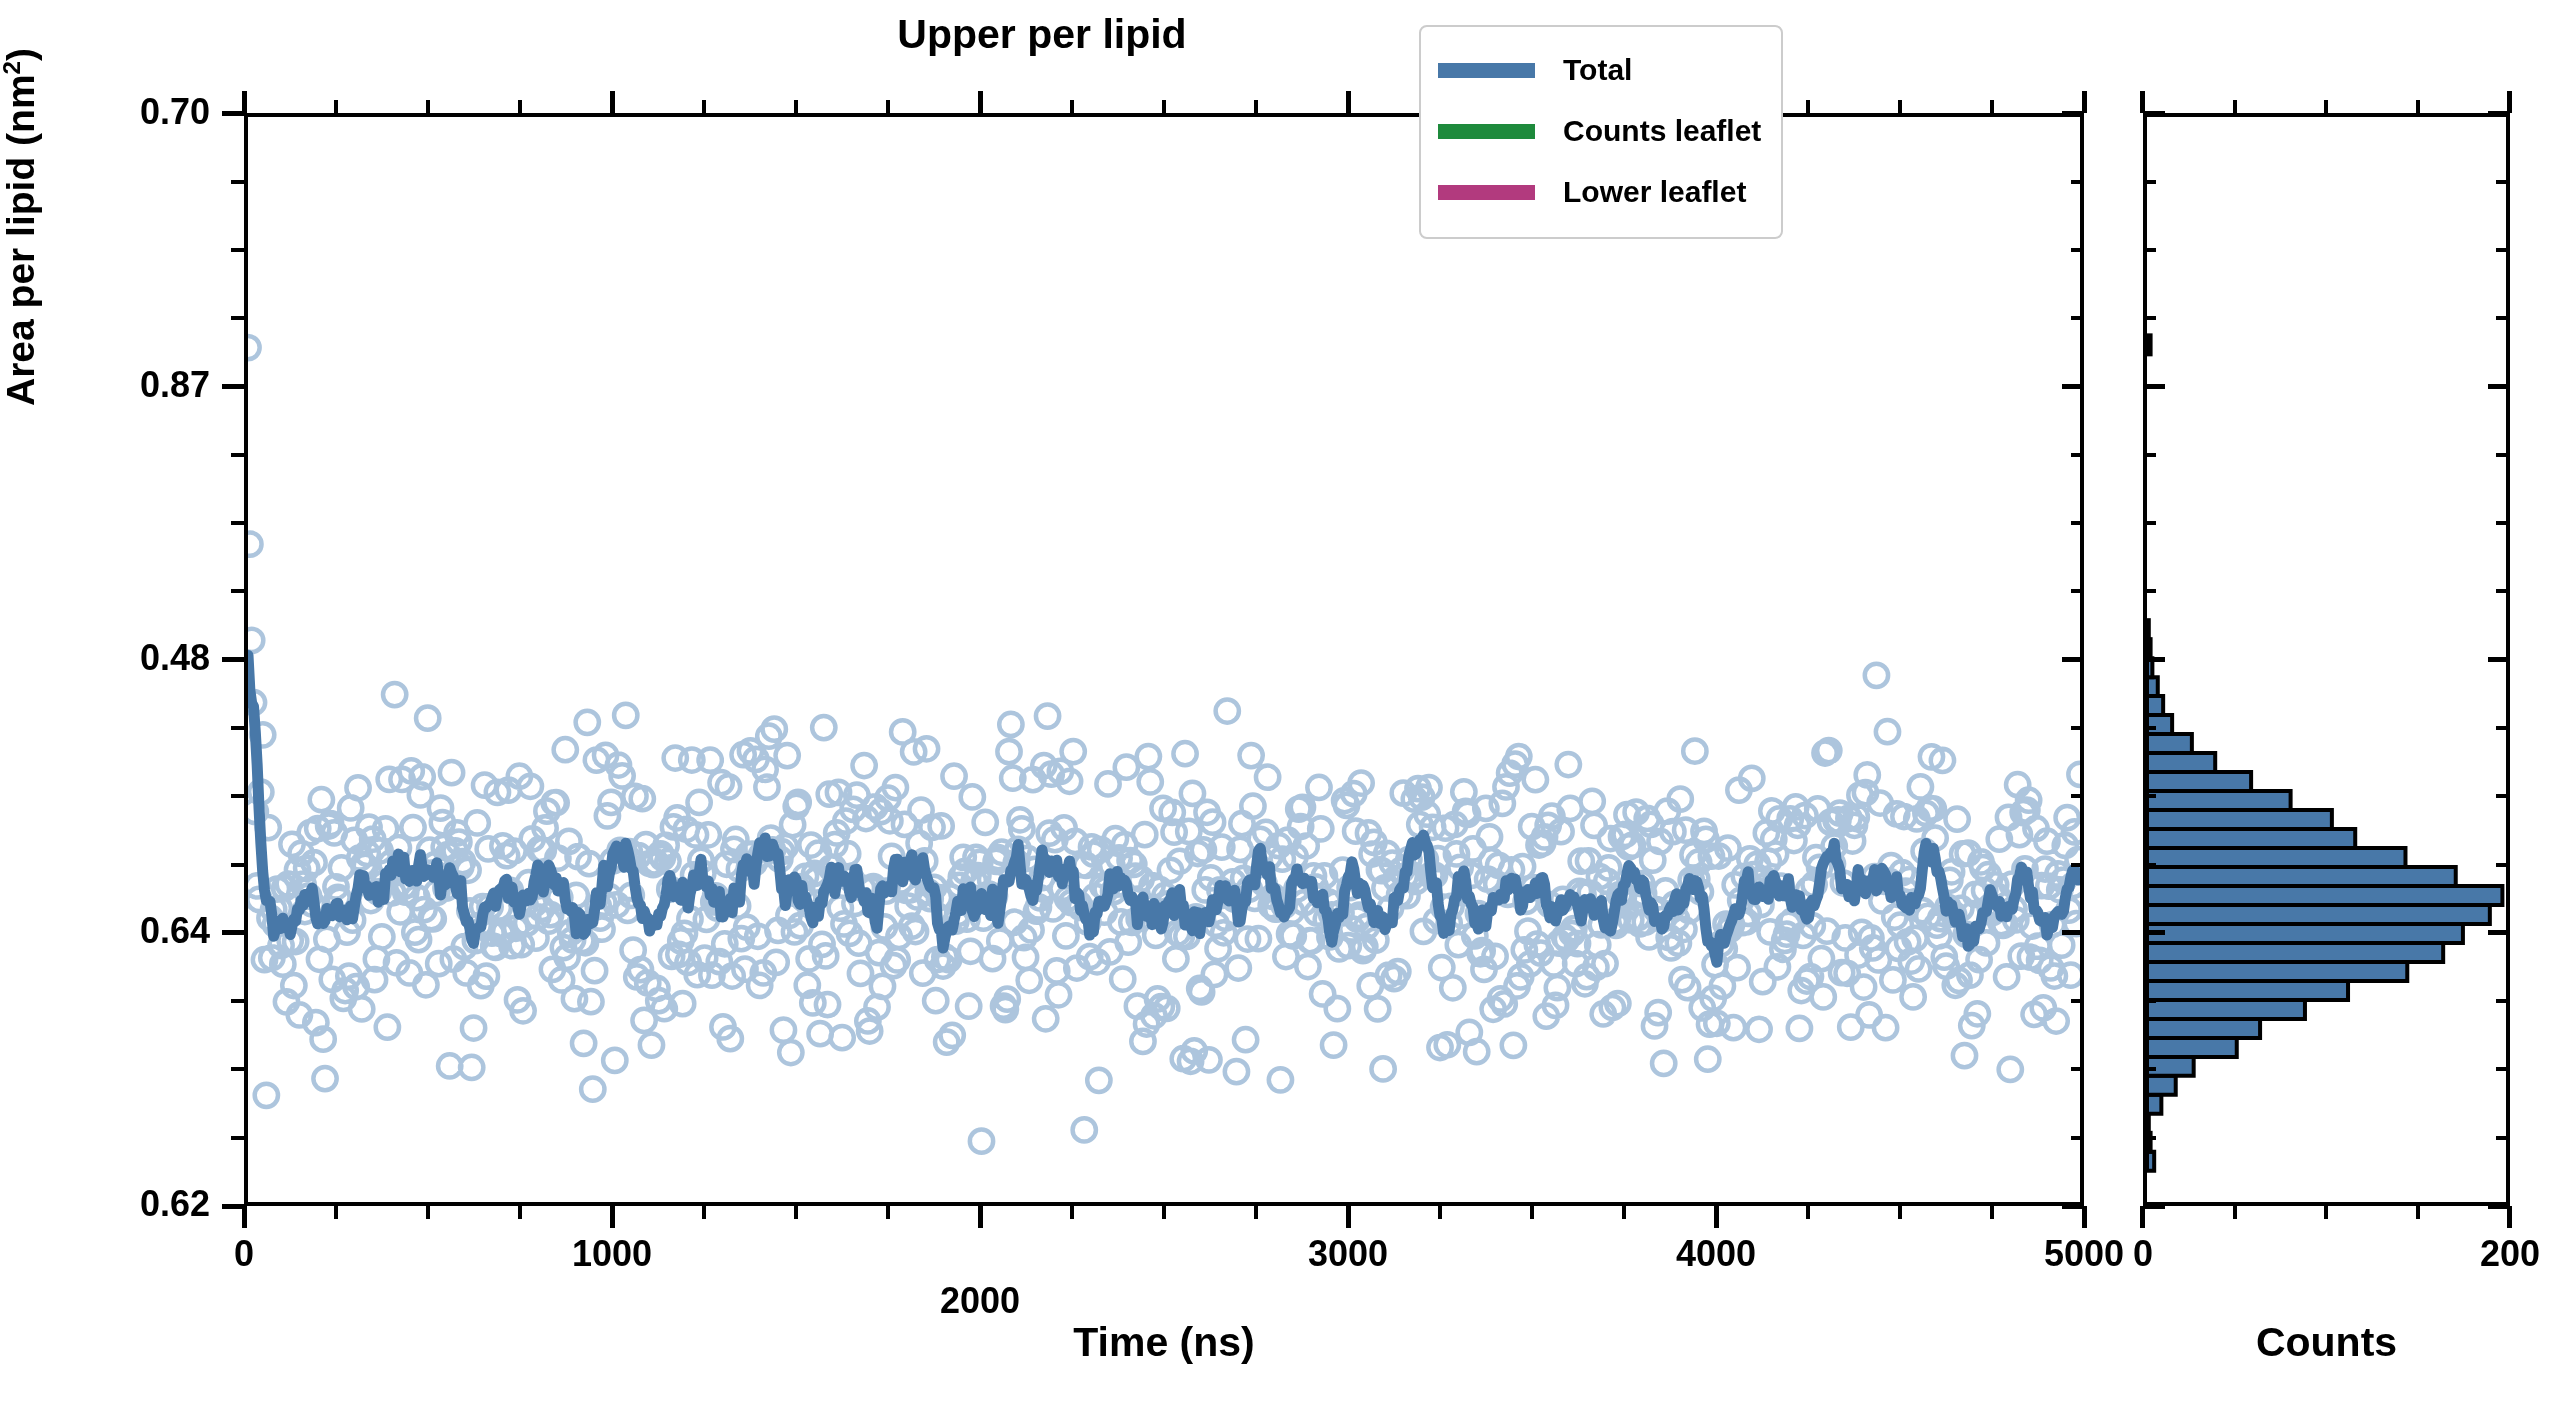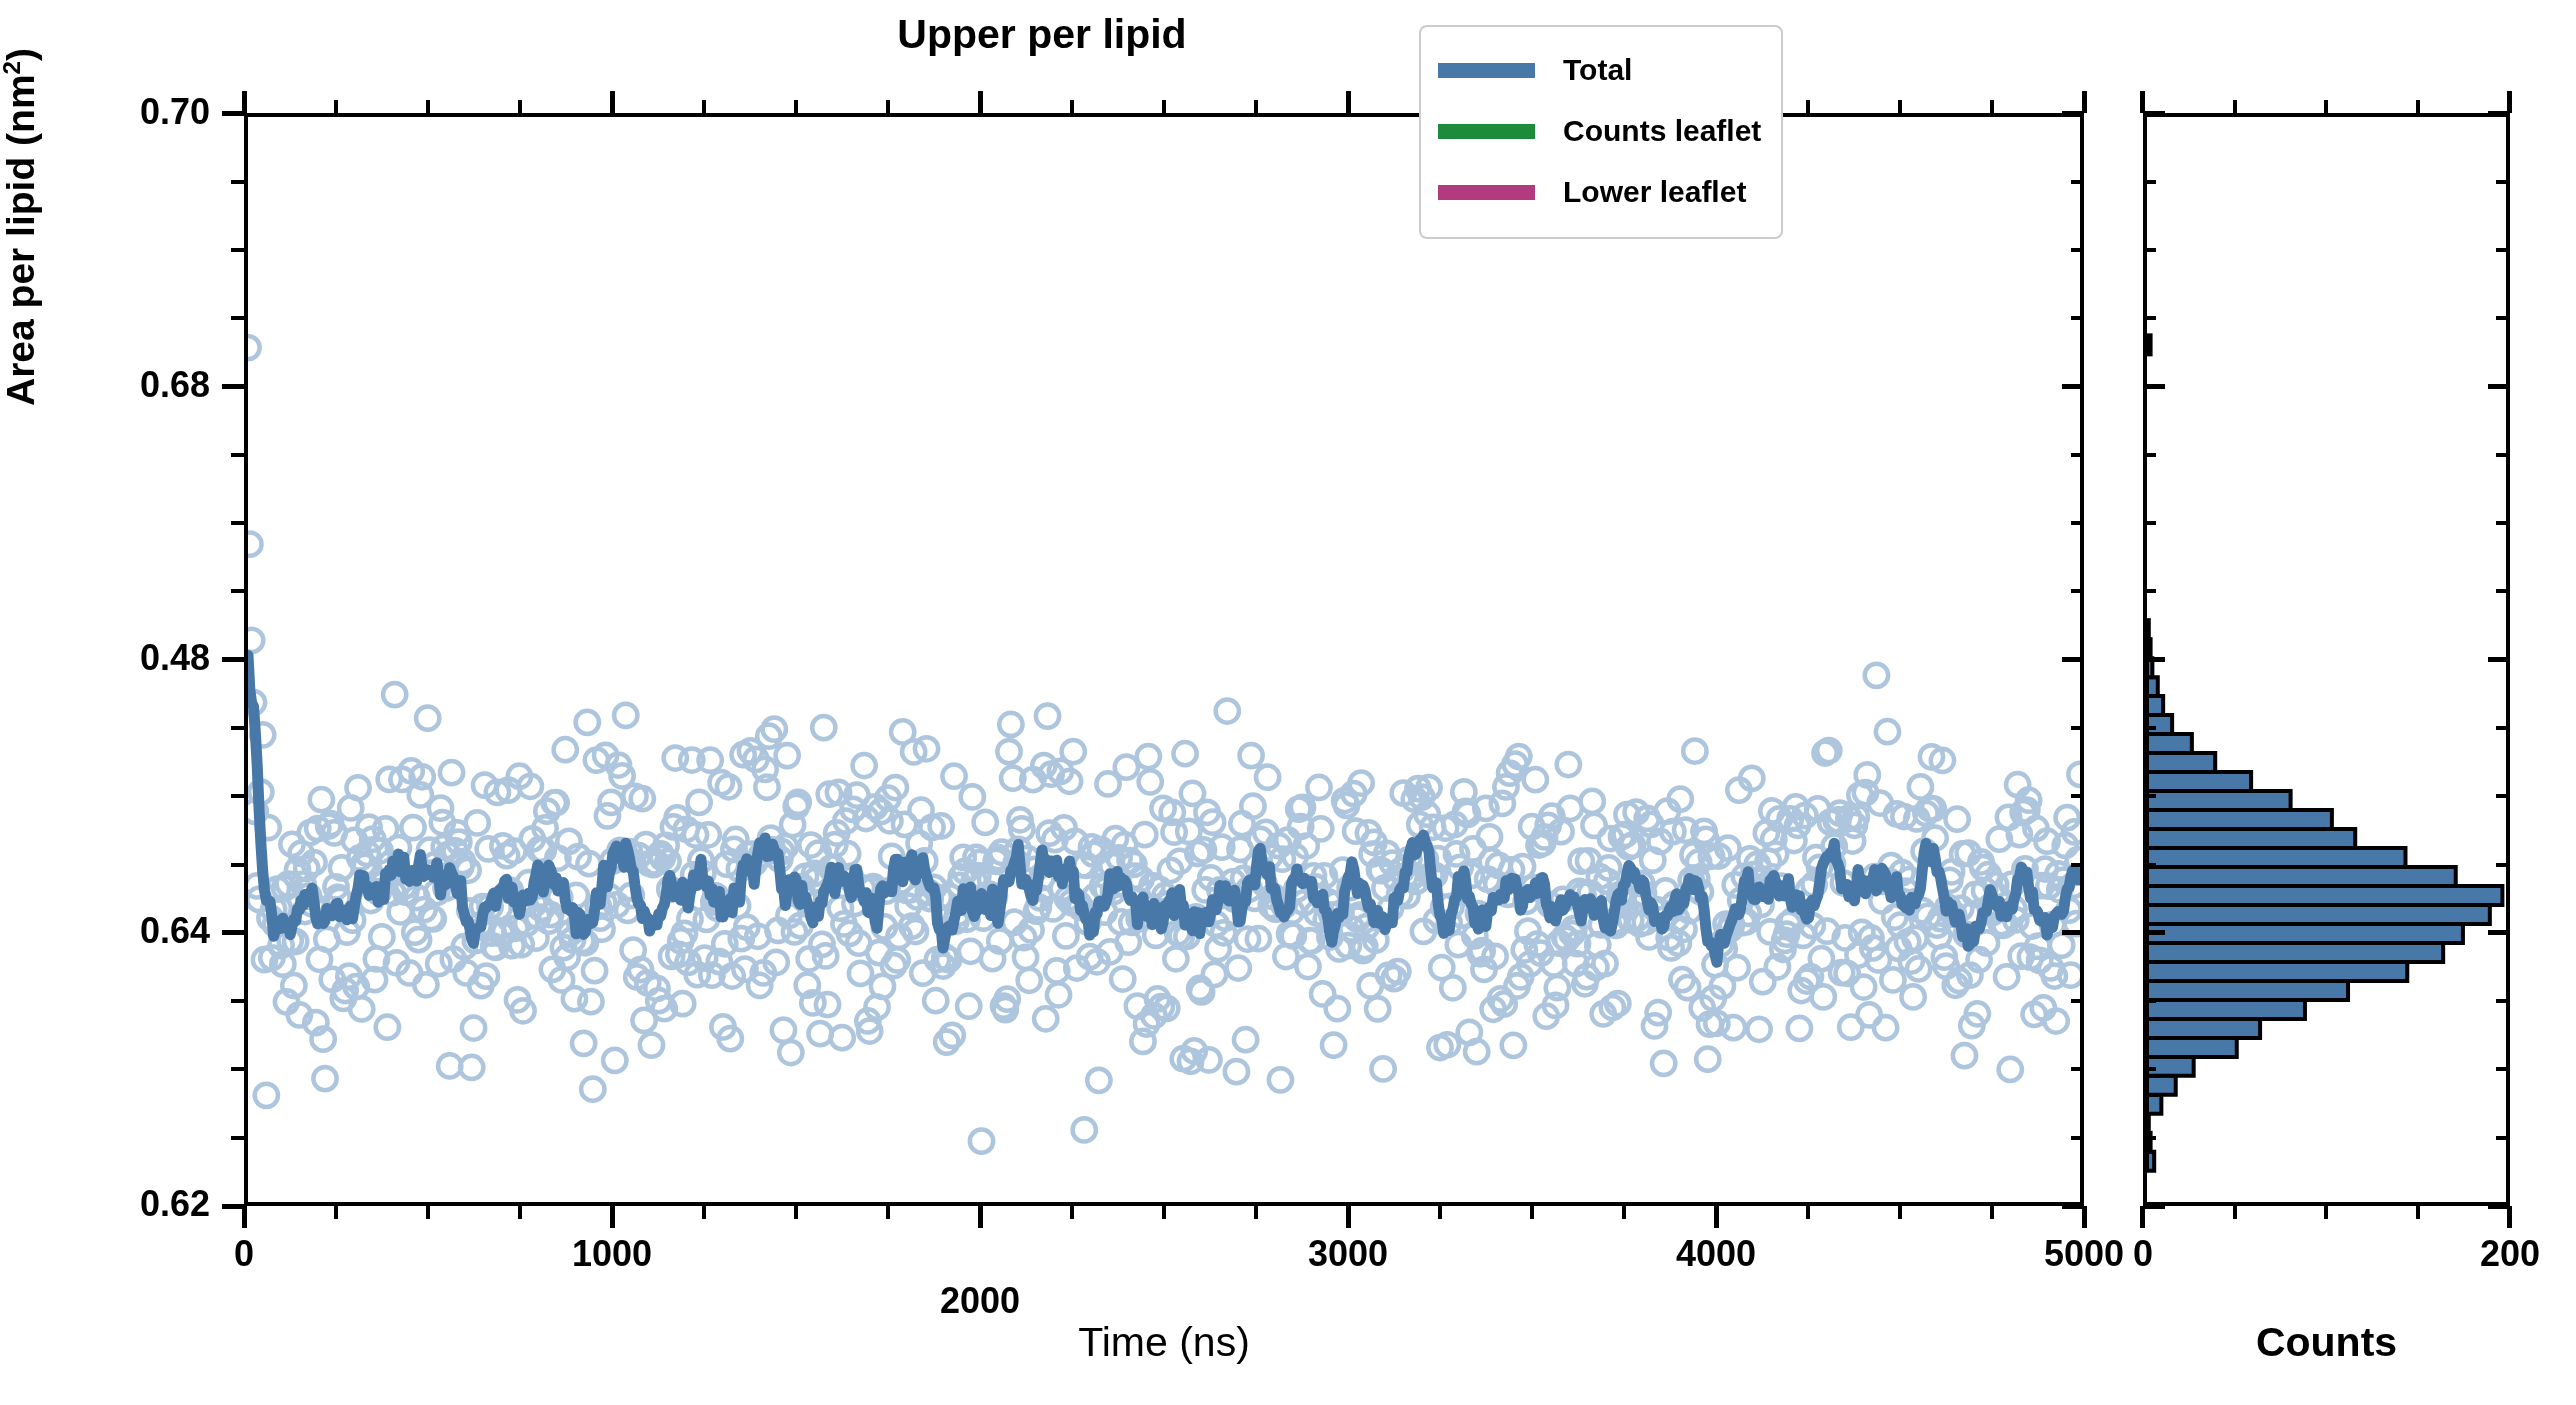--- a/index.html
+++ b/index.html
@@ -39,21 +39,21 @@
     font-size:36px;font-weight:bold;color:#000;white-space:nowrap;
   }
 
   #ylabel-axis{
     position:absolute;left:-1.6px;top:406px;
     transform:rotate(-90deg);transform-origin:left top;
     font-size:39px;font-weight:bold;color:#000;white-space:nowrap;
   }
   #xlabel-axis{
     position:absolute;left:244px;top:1319px;width:1840px;text-align:center;
-    font-size:41px;font-weight:normal;color:#000;
+    font-size:41px;font-weight:bold;color:#000;
   }
   #hist-xlabel-axis{
     position:absolute;left:2143px;top:1319px;width:367px;text-align:center;
     font-size:41px;font-weight:bold;color:#000;
   }
 
   
   #legend{
     position:absolute;left:1419px;top:25px;
     background:#fff;border:2.3px solid #cccccc;border-radius:7.8px;
@@ -78,21 +78,21 @@
         <path d="M0.0,694.7 L2.4,739.7 L4.7,756.1 L7.1,760.7 L9.4,793.3 L11.8,836.0 L14.2,892.3 L16.5,936.1 L18.9,973.3 L21.2,997.6 L23.6,1010.9 L26.0,1011.2 L28.3,1012.3 L30.7,1030.3 L33.0,1057.2 L35.4,1048.8 L37.7,1037.8 L40.1,1044.4 L42.5,1047.1 L44.8,1033.8 L47.2,1042.7 L49.5,1044.7 L51.9,1042.4 L54.3,1054.9 L56.6,1044.1 L59.0,1034.7 L61.3,1037.5 L63.7,1021.8 L66.1,1023.3 L68.4,1010.6 L70.8,1017.6 L73.1,1003.2 L75.5,1012.7 L77.9,1007.9 L80.2,1001.3 L82.6,995.0 L84.9,1013.2 L87.3,1032.8 L89.7,1041.1 L92.0,1032.9 L94.4,1031.9 L96.7,1040.7 L99.1,1037.2 L101.5,1021.3 L103.8,1029.4 L106.2,1022.5 L108.5,1030.5 L110.9,1025.7 L113.2,1015.3 L115.6,1014.5 L118.0,1032.1 L120.3,1030.2 L122.7,1023.3 L125.0,1024.2 L127.4,1035.9 L129.8,1023.0 L132.1,1018.0 L134.5,1034.6 L136.8,1018.9 L139.2,1004.3 L141.6,995.1 L143.9,977.6 L146.3,988.5 L148.6,979.0 L151.0,995.3 L153.4,992.1 L155.7,1004.3 L158.1,1003.5 L160.4,995.0 L162.8,997.2 L165.2,992.8 L167.5,1013.2 L169.9,1007.6 L172.2,1003.2 L174.6,1009.5 L177.0,976.1 L179.3,976.5 L181.7,971.3 L184.0,978.5 L186.4,960.0 L188.7,960.4 L191.1,967.8 L193.5,951.1 L195.8,973.8 L198.2,963.0 L200.5,955.3 L202.9,983.2 L205.3,975.6 L207.6,986.3 L210.0,972.6 L212.3,972.3 L214.7,975.0 L217.1,985.9 L219.4,966.4 L221.8,951.9 L224.1,969.2 L226.5,979.9 L228.9,971.9 L231.2,971.3 L233.6,974.2 L235.9,975.7 L238.3,981.1 L240.7,973.8 L243.0,962.4 L245.4,978.5 L247.7,1003.8 L250.1,986.8 L252.5,991.5 L254.8,989.9 L257.2,982.9 L259.5,968.6 L261.9,975.5 L264.2,980.1 L266.6,991.7 L269.0,1001.7 L271.3,1003.5 L273.7,985.3 L276.0,1019.9 L278.4,1028.0 L280.8,1038.5 L283.1,1037.3 L285.5,1047.1 L287.8,1061.1 L290.2,1066.3 L292.6,1047.4 L294.9,1047.8 L297.3,1045.3 L299.6,1044.8 L302.0,1029.0 L304.4,1019.5 L306.7,1020.3 L309.1,1016.7 L311.4,1014.6 L313.8,1008.5 L316.2,1001.4 L318.5,1018.6 L320.9,1004.4 L323.2,997.5 L325.6,995.6 L328.0,997.1 L330.3,985.9 L332.7,983.6 L335.0,1008.0 L337.4,992.6 L339.7,993.8 L342.1,1013.2 L344.5,1010.0 L346.8,1017.9 L349.2,1028.8 L351.5,1016.6 L353.9,1004.0 L356.3,1010.2 L358.6,1011.4 L361.0,1001.7 L363.3,1010.2 L365.7,1006.0 L368.1,987.2 L370.4,978.2 L372.8,965.1 L375.1,969.6 L377.5,984.6 L379.9,1000.0 L382.2,988.1 L384.6,972.2 L386.9,965.3 L389.3,971.0 L391.7,979.3 L394.0,990.7 L396.4,981.6 L398.7,998.7 L401.1,989.3 L403.5,991.4 L405.8,987.9 L408.2,1010.9 L410.5,1021.8 L412.9,1021.6 L415.2,1024.7 L417.6,1020.1 L420.0,1031.3 L422.3,1054.0 L424.7,1026.4 L427.0,1029.0 L429.4,1037.2 L431.8,1054.7 L434.1,1051.4 L436.5,1035.5 L438.8,1041.3 L441.2,1040.6 L443.6,1039.3 L445.9,1022.9 L448.3,1000.9 L450.6,1011.9 L453.0,1015.8 L455.4,992.4 L457.7,965.6 L460.1,976.1 L462.4,993.1 L464.8,976.6 L467.2,968.6 L469.5,950.6 L471.9,945.4 L474.2,940.7 L476.6,951.8 L478.9,946.5 L481.3,957.5 L483.7,967.9 L486.0,937.0 L488.4,945.4 L490.7,956.0 L493.1,970.0 L495.5,972.7 L497.8,991.6 L500.2,1006.8 L502.5,1015.3 L504.9,1016.7 L507.3,1034.2 L509.6,1024.2 L512.0,1031.9 L514.3,1033.2 L516.7,1050.3 L519.1,1036.7 L521.4,1043.6 L523.8,1042.2 L526.1,1042.3 L528.5,1028.1 L530.9,1031.1 L533.2,1020.7 L535.6,1016.3 L537.9,1004.1 L540.3,984.1 L542.7,978.6 L545.0,988.9 L547.4,1006.0 L549.7,997.2 L552.1,995.3 L554.4,1007.1 L556.8,1010.6 L559.2,987.5 L561.5,993.2 L563.9,1002.2 L566.2,1020.6 L568.6,1002.8 L571.0,993.3 L573.3,978.0 L575.7,980.9 L578.0,991.5 L580.4,976.5 L582.8,957.9 L585.1,983.1 L587.5,986.3 L589.8,993.5 L592.2,985.7 L594.6,1004.3 L596.9,995.2 L599.3,1013.2 L601.6,1011.6 L604.0,1005.1 L606.4,999.5 L608.7,1032.1 L611.1,1032.2 L613.4,1026.0 L615.8,1019.4 L618.2,1019.2 L620.5,1008.3 L622.9,1026.6 L625.2,994.7 L627.6,997.7 L629.9,1005.1 L632.3,1013.0 L634.7,979.2 L637.0,964.9 L639.4,966.5 L641.7,957.1 L644.1,960.7 L646.5,974.3 L648.8,964.5 L651.2,990.1 L653.5,966.7 L655.9,950.2 L658.3,936.4 L660.6,946.6 L663.0,946.1 L665.3,930.4 L667.7,954.2 L670.1,953.6 L672.4,938.7 L674.8,938.4 L677.1,945.1 L679.5,954.1 L681.9,950.4 L684.2,971.5 L686.6,996.6 L688.9,993.7 L691.3,1017.4 L693.7,999.1 L696.0,984.1 L698.4,992.0 L700.7,996.0 L703.1,980.6 L705.4,984.1 L707.8,1011.0 L710.2,1016.0 L712.5,991.7 L714.9,1012.6 L717.2,1005.8 L719.6,1014.4 L722.0,1020.3 L724.3,1033.0 L726.7,1039.8 L729.0,1019.8 L731.4,1029.1 L733.8,1031.4 L736.1,1012.1 L738.5,1014.8 L740.8,998.9 L743.2,995.5 L745.6,990.0 L747.9,982.8 L750.3,968.1 L752.6,979.0 L755.0,1002.0 L757.4,986.2 L759.7,968.5 L762.1,984.9 L764.4,986.2 L766.8,979.4 L769.2,986.3 L771.5,981.9 L773.9,999.6 L776.2,1007.2 L778.6,989.7 L780.9,971.1 L783.3,970.8 L785.7,990.4 L788.0,1001.9 L790.4,1003.2 L792.7,1012.2 L795.1,1000.9 L797.5,1025.7 L799.8,1026.8 L802.2,1007.9 L804.5,1019.4 L806.9,1038.3 L809.3,1046.8 L811.6,1020.7 L814.0,996.0 L816.3,992.1 L818.7,1001.4 L821.1,999.1 L823.4,993.6 L825.8,991.7 L828.1,999.8 L830.5,969.9 L832.9,957.9 L835.2,957.8 L837.6,970.5 L839.9,978.6 L842.3,986.8 L844.7,961.7 L847.0,978.6 L849.4,971.2 L851.7,960.3 L854.1,952.0 L856.4,980.3 L858.8,984.6 L861.2,967.9 L863.5,966.3 L865.9,967.3 L868.2,955.8 L870.6,971.7 L873.0,979.8 L875.3,987.1 L877.7,993.5 L880.0,995.3 L882.4,994.5 L884.8,1005.8 L887.1,1040.2 L889.5,1048.1 L891.8,1047.9 L894.2,1072.3 L896.6,1059.3 L898.9,1049.9 L901.3,1044.5 L903.6,1043.1 L906.0,1049.1 L908.4,1036.3 L910.7,1026.3 L913.1,1011.9 L915.4,1017.4 L917.8,1023.7 L920.2,995.8 L922.5,1008.1 L924.9,1000.6 L927.2,996.2 L929.6,993.5 L931.9,1024.4 L934.3,1031.6 L936.7,1025.8 L939.0,1023.5 L941.4,1010.3 L943.7,1002.0 L946.1,1020.9 L948.5,1022.7 L950.8,1023.2 L953.2,1021.0 L955.5,1030.3 L957.9,996.4 L960.3,1006.7 L962.6,1028.6 L965.0,1040.4 L967.3,1023.7 L969.7,1005.4 L972.1,984.3 L974.4,987.3 L976.8,987.4 L979.1,986.4 L981.5,972.2 L983.9,969.5 L986.2,961.5 L988.6,955.3 L990.9,938.8 L993.3,965.6 L995.6,989.7 L998.0,989.9 L1000.4,983.7 L1002.7,989.4 L1005.1,996.2 L1007.4,1005.3 L1009.8,1011.0 L1012.2,990.8 L1014.5,998.1 L1016.9,981.4 L1019.2,964.1 L1021.6,945.8 L1024.0,961.0 L1026.3,957.5 L1028.7,964.5 L1031.0,974.8 L1033.4,960.0 L1035.8,961.3 L1038.1,968.6 L1040.5,958.9 L1042.8,980.3 L1045.2,974.2 L1047.6,989.3 L1049.9,970.8 L1052.3,971.0 L1054.6,970.7 L1057.0,960.1 L1059.4,976.0 L1061.7,973.2 L1064.1,1008.6 L1066.4,1000.4 L1068.8,1003.1 L1071.1,1023.7 L1073.5,1017.2 L1075.9,1029.2 L1078.2,1035.6 L1080.6,1034.9 L1082.9,1055.6 L1085.3,1048.8 L1087.7,1051.3 L1090.0,1025.7 L1092.4,1028.5 L1094.7,1012.3 L1097.1,1011.8 L1099.5,1013.9 L1101.8,1018.3 L1104.2,1011.5 L1106.5,1002.4 L1108.9,976.4 L1111.3,984.9 L1113.6,995.8 L1116.0,987.9 L1118.3,973.5 L1120.7,992.1 L1123.1,981.4 L1125.4,988.1 L1127.8,984.9 L1130.1,989.3 L1132.5,1003.6 L1134.9,1010.7 L1137.2,1005.7 L1139.6,1013.0 L1141.9,1011.8 L1144.3,1042.0 L1146.6,1020.2 L1149.0,1011.0 L1151.4,1006.6 L1153.7,1024.4 L1156.1,1031.4 L1158.4,1030.5 L1160.8,1027.1 L1163.2,1042.1 L1165.5,1014.7 L1167.9,1021.9 L1170.2,1020.0 L1172.6,1037.3 L1175.0,1047.7 L1177.3,1039.1 L1179.7,1017.6 L1182.0,1020.3 L1184.4,1012.6 L1186.8,1009.3 L1189.1,1001.0 L1191.5,1030.3 L1193.8,1013.7 L1196.2,1005.2 L1198.6,996.8 L1200.9,1019.2 L1203.3,1016.9 L1205.6,1042.6 L1208.0,1037.7 L1210.4,1028.4 L1212.7,1043.3 L1215.1,1049.9 L1217.4,1025.4 L1219.8,1041.3 L1222.1,1026.8 L1224.5,1053.6 L1226.9,1032.1 L1229.2,1035.4 L1231.6,1026.4 L1233.9,1027.3 L1236.3,1038.4 L1238.7,1026.9 L1241.0,1009.9 L1243.4,1019.6 L1245.7,1022.9 L1248.1,1011.1 L1250.5,991.7 L1252.8,993.8 L1255.2,1000.8 L1257.5,992.0 L1259.9,1009.3 L1262.3,1011.6 L1264.6,1006.8 L1267.0,1004.1 L1269.3,997.7 L1271.7,1012.0 L1274.1,1038.7 L1276.4,1038.0 L1278.8,1021.6 L1281.1,1012.7 L1283.5,1012.6 L1285.9,988.4 L1288.2,984.9 L1290.6,983.8 L1292.9,990.2 L1295.3,990.7 L1297.6,966.4 L1300.0,947.4 L1302.4,943.6 L1304.7,961.2 L1307.1,971.8 L1309.4,973.1 L1311.8,978.2 L1314.2,967.3 L1316.5,995.5 L1318.9,993.3 L1321.2,995.8 L1323.6,1010.4 L1326.0,1017.8 L1328.3,1026.9 L1330.7,1027.6 L1333.0,1032.2 L1335.4,1026.0 L1337.8,1023.6 L1340.1,1019.4 L1342.5,989.7 L1344.8,983.6 L1347.2,983.3 L1349.6,970.3 L1351.9,985.1 L1354.3,985.9 L1356.6,989.3 L1359.0,982.3 L1361.4,985.8 L1363.7,988.7 L1366.1,986.2 L1368.4,986.4 L1370.8,1008.3 L1373.1,1005.2 L1375.5,1013.8 L1377.9,1006.2 L1380.2,1005.8 L1382.6,1002.8 L1384.9,1022.6 L1387.3,1024.7 L1389.7,1035.9 L1392.0,1054.8 L1394.4,1064.7 L1396.7,1050.2 L1399.1,1041.3 L1401.5,1027.9 L1403.8,1033.1 L1406.2,1027.3 L1408.5,1028.9 L1410.9,999.4 L1413.3,990.9 L1415.6,980.4 L1418.0,976.4 L1420.3,961.1 L1422.7,970.6 L1425.1,987.7 L1427.4,1002.0 L1429.8,988.7 L1432.1,1000.2 L1434.5,991.4 L1436.8,997.2 L1439.2,1010.0 L1441.6,1020.5 L1443.9,1015.2 L1446.3,1025.4 L1448.6,1039.3 L1451.0,1032.4 L1453.4,1023.8 L1455.7,1040.5 L1458.1,1031.4 L1460.4,1032.4 L1462.8,1048.4 L1465.2,1041.2 L1467.5,1036.8 L1469.9,1039.7 L1472.2,1039.6 L1474.6,1007.3 L1477.0,1005.9 L1479.3,1010.9 L1481.7,997.3 L1484.0,993.8 L1486.4,995.2 L1488.8,974.1 L1491.1,974.5 L1493.5,953.0 L1495.8,944.8 L1498.2,936.2 L1500.6,952.4 L1502.9,950.5 L1505.3,941.0 L1507.6,932.5 L1510.0,932.2 L1512.3,926.6 L1514.7,935.5 L1517.1,940.1 L1519.4,948.3 L1521.8,974.5 L1524.1,994.5 L1526.5,991.6 L1528.9,988.0 L1531.2,1015.0 L1533.6,1030.9 L1535.9,1034.6 L1538.3,1053.4 L1540.7,1047.4 L1543.0,1039.6 L1545.4,1049.7 L1547.7,1028.6 L1550.1,1022.4 L1552.5,1008.9 L1554.8,1006.9 L1557.2,979.9 L1559.5,992.7 L1561.9,989.0 L1564.3,972.8 L1566.6,985.8 L1569.0,1009.0 L1571.3,1005.4 L1573.7,1015.5 L1576.1,1019.7 L1578.4,1040.5 L1580.8,1040.2 L1583.1,1047.8 L1585.5,1024.8 L1587.8,1023.2 L1590.2,1042.0 L1592.6,1044.4 L1594.9,1024.7 L1597.3,1019.1 L1599.6,1024.4 L1602.0,1007.1 L1604.4,1011.1 L1606.7,1008.6 L1609.1,1010.4 L1611.4,1002.9 L1613.8,1003.9 L1616.2,1008.2 L1618.5,985.6 L1620.9,997.6 L1623.2,984.8 L1625.6,982.2 L1628.0,989.6 L1630.3,983.3 L1632.7,996.7 L1635.0,1001.0 L1637.4,1023.4 L1639.8,1018.3 L1642.1,999.8 L1644.5,1001.7 L1646.8,996.8 L1649.2,1007.2 L1651.6,1004.4 L1653.9,1001.6 L1656.3,988.4 L1658.6,1001.8 L1661.0,989.4 L1663.3,982.5 L1665.7,981.2 L1668.1,990.2 L1670.4,1016.6 L1672.8,1021.8 L1675.1,1033.3 L1677.5,1019.0 L1679.9,1025.6 L1682.2,1037.4 L1684.6,1028.4 L1686.9,1021.2 L1689.3,1010.0 L1691.7,1023.7 L1694.0,1019.6 L1696.4,1014.7 L1698.7,1009.5 L1701.1,1003.4 L1703.5,1006.9 L1705.8,1006.4 L1708.2,1011.8 L1710.5,1016.2 L1712.9,1027.5 L1715.3,1037.4 L1717.6,1021.9 L1720.0,1009.8 L1722.3,1010.3 L1724.7,1010.4 L1727.1,1008.7 L1729.4,1016.1 L1731.8,1030.1 L1734.1,1027.8 L1736.5,1016.6 L1738.8,1017.4 L1741.2,1011.0 L1743.6,1035.2 L1745.9,1046.4 L1748.3,1041.5 L1750.6,1048.4 L1753.0,1050.5 L1755.4,1040.2 L1757.7,1026.4 L1760.1,1011.3 L1762.4,1003.5 L1764.8,1001.0 L1767.2,1010.6 L1769.5,991.5 L1771.9,989.3 L1774.2,976.0 L1776.6,965.9 L1779.0,969.3 L1781.3,974.8 L1783.7,974.4 L1786.0,984.7 L1788.4,985.1 L1790.8,995.7 L1793.1,984.5 L1795.5,986.3 L1797.8,1000.8 L1800.2,1012.2 L1802.6,1023.4 L1804.9,1013.7 L1807.3,1017.9 L1809.6,1037.9 L1812.0,1034.2 L1814.3,1033.3 L1816.7,1033.4 L1819.1,1047.9 L1821.4,1044.6 L1823.8,1030.3 L1826.1,1031.4 L1828.5,1023.2 L1830.9,1018.3 L1833.2,1025.3 L1835.6,1009.6 L1837.9,1002.4 L1840.3,1023.1 L1842.7,1020.0 L1845.0,1012.0 L1847.4,1014.7 L1849.7,996.8 L1852.1,992.1 L1854.5,982.6 L1856.8,993.4 L1859.2,996.8 L1861.5,985.3 L1863.9,986.4 L1866.3,994.8 L1868.6,1008.1 L1871.0,1005.3 L1873.3,1022.2 L1875.7,1047.2 L1878.1,1064.1 L1880.4,1063.4 L1882.8,1069.5 L1885.1,1066.9 L1887.5,1080.7 L1889.8,1090.6 L1892.2,1065.9 L1894.6,1054.8 L1896.9,1062.8 L1899.3,1066.2 L1901.6,1056.9 L1904.0,1050.3 L1906.4,1042.6 L1908.7,1037.5 L1911.1,1030.1 L1913.4,1021.6 L1915.8,1021.3 L1918.2,1029.0 L1920.5,1020.7 L1922.9,1003.6 L1925.2,985.6 L1927.6,986.2 L1930.0,974.0 L1932.3,1002.1 L1934.7,1002.6 L1937.0,1009.5 L1939.4,1009.8 L1941.8,999.4 L1944.1,993.3 L1946.5,1001.9 L1948.8,1005.7 L1951.2,1001.5 L1953.5,997.4 L1955.9,1009.4 L1958.3,984.7 L1960.6,982.5 L1963.0,978.7 L1965.3,985.9 L1967.7,997.8 L1970.1,1005.2 L1972.4,991.9 L1974.8,1004.8 L1977.1,1005.0 L1979.5,999.5 L1981.9,982.9 L1984.2,1007.4 L1986.6,1019.7 L1988.9,1018.1 L1991.3,1003.4 L1993.7,1008.9 L1996.0,1004.9 L1998.4,1023.4 L2000.7,1023.9 L2003.1,1029.1 L2005.5,1035.0 L2007.8,1033.1 L2010.2,1014.2 L2012.5,1010.5 L2014.9,1017.7 L2017.3,1010.4 L2019.6,1004.5 L2022.0,988.2 L2024.3,970.0 L2026.7,962.8 L2029.0,958.3 L2031.4,953.9 L2033.8,955.2 L2036.1,948.9 L2038.5,950.5 L2040.8,937.2 L2043.2,958.8 L2045.6,963.8 L2047.9,971.7 L2050.3,995.8 L2052.6,993.1 L2055.0,990.6 L2057.4,990.2 L2059.7,1006.1 L2062.1,1003.9 L2064.4,999.2 L2066.8,1011.4 L2069.2,994.4 L2071.5,971.1 L2073.9,994.2 L2076.2,983.7 L2078.6,996.3 L2081.0,1002.3 L2083.3,985.7 L2085.7,986.3 L2088.0,987.2 L2090.4,983.5 L2092.8,971.1 L2095.1,998.7 L2097.5,993.6 L2099.8,977.9 L2102.2,969.5 L2104.5,973.2 L2106.9,977.9 L2109.3,994.2 L2111.6,992.9 L2114.0,1007.2 L2116.3,1003.9 L2118.7,996.3 L2121.1,980.3 L2123.4,1004.9 L2125.8,1004.7 L2128.1,1015.9 L2130.5,1017.9 L2132.9,1020.4 L2135.2,1021.0 L2137.6,1023.4 L2139.9,1007.1 L2142.3,1011.6 L2144.7,1015.6 L2147.0,1006.5 L2149.4,1003.5 L2151.7,995.1 L2154.1,971.2 L2156.5,949.1 L2158.8,937.4 L2161.2,949.8 L2163.5,946.0 L2165.9,961.4 L2168.3,943.8 L2170.6,956.2 L2173.0,974.2 L2175.3,973.1 L2177.7,981.6 L2180.0,995.0 L2182.4,1007.4 L2184.8,1024.7 L2187.1,1012.3 L2189.5,1017.5 L2191.8,1016.3 L2194.2,1027.3 L2196.6,1038.8 L2198.9,1035.1 L2201.3,1028.7 L2203.6,1039.8 L2206.0,1057.9 L2208.4,1057.8 L2210.7,1047.2 L2213.1,1070.0 L2215.4,1067.6 L2217.8,1062.1 L2220.2,1063.7 L2222.5,1044.3 L2224.9,1045.3 L2227.2,1047.8 L2229.6,1039.9 L2232.0,1026.6 L2234.3,1026.1 L2236.7,1025.0 L2239.0,1011.3 L2241.4,997.1 L2243.8,1004.3 L2246.1,1011.1 L2248.5,1015.0 L2250.8,1019.0 L2253.2,1012.3 L2255.5,1031.3 L2257.9,1028.0 L2260.3,1027.9 L2262.6,1032.0 L2265.0,1018.9 L2267.3,1018.3 L2269.7,1022.3 L2272.1,1009.0 L2274.4,1002.5 L2276.8,983.0 L2279.1,981.0 L2281.5,967.8 L2283.9,972.7 L2286.2,985.1 L2288.6,974.4 L2290.9,993.3 L2293.3,1008.1 L2295.7,999.8 L2298.0,1022.7 L2300.4,1022.8 L2302.7,1026.4 L2305.1,1036.5 L2307.5,1037.7 L2309.8,1037.6 L2312.2,1033.0 L2314.5,1055.6 L2316.9,1047.1 L2319.3,1038.8 L2321.6,1045.8 L2324.0,1030.8 L2326.3,1028.1 L2328.7,1025.3 L2331.0,1028.1 L2333.4,1028.9 L2335.8,1024.4 L2338.1,1007.5 L2340.5,996.1 L2342.8,994.4 L2345.2,980.9 L2347.6,972.1 L2349.9,970.7 L2352.3,974.6 L2354.6,984.6 L2357.0,978.2 " fill="none" stroke="#4878a8" stroke-width="11" stroke-linejoin="round" stroke-linecap="round" vector-effect="non-scaling-stroke"></path>
       </svg>
   </div>
 
   <div id="main-yticks">
       <div class="tick-v ytick-major" style="position: absolute; left: 222px; top: 111px; width: 22px; height: 4.7px; background: rgb(0, 0, 0);"></div>
       <div style="position: absolute; left: 2062px; top: 111px; width: 22px; height: 4.7px; background: rgb(0, 0, 0);"></div>
       <div class="ylabel-tick" style="left: 0px; width: 210px; top: 91px;">0.70</div>
       <div class="tick-v ytick-major" style="position: absolute; left: 222px; top: 384px; width: 22px; height: 4.7px; background: rgb(0, 0, 0);"></div>
       <div style="position: absolute; left: 2062px; top: 384px; width: 22px; height: 4.7px; background: rgb(0, 0, 0);"></div>
-      <div class="ylabel-tick" style="left: 0px; width: 210px; top: 364px;">0.68</div>
+      <div class="ylabel-tick" style="left: 0px; width: 210px; top: 364px;">0.87</div>
       <div class="tick-v ytick-major" style="position: absolute; left: 222px; top: 657px; width: 22px; height: 4.7px; background: rgb(0, 0, 0);"></div>
       <div style="position: absolute; left: 2062px; top: 657px; width: 22px; height: 4.7px; background: rgb(0, 0, 0);"></div>
       <div class="ylabel-tick" style="left: 0px; width: 210px; top: 637px;">0.48</div>
       <div class="tick-v ytick-major" style="position: absolute; left: 222px; top: 930px; width: 22px; height: 4.7px; background: rgb(0, 0, 0);"></div>
       <div style="position: absolute; left: 2062px; top: 930px; width: 22px; height: 4.7px; background: rgb(0, 0, 0);"></div>
       <div class="ylabel-tick" style="left: 0px; width: 210px; top: 910px;">0.64</div>
       <div class="tick-v ytick-major" style="position: absolute; left: 222px; top: 1204px; width: 22px; height: 4.7px; background: rgb(0, 0, 0);"></div>
       <div style="position: absolute; left: 2062px; top: 1204px; width: 22px; height: 4.7px; background: rgb(0, 0, 0);"></div>
       <div class="ylabel-tick" style="left: 0px; width: 210px; top: 1183px;">0.62</div>
       <div style="position: absolute; left: 231px; top: 1136px; width: 13.3px; height: 3.9px; background: rgb(0, 0, 0);"></div>

